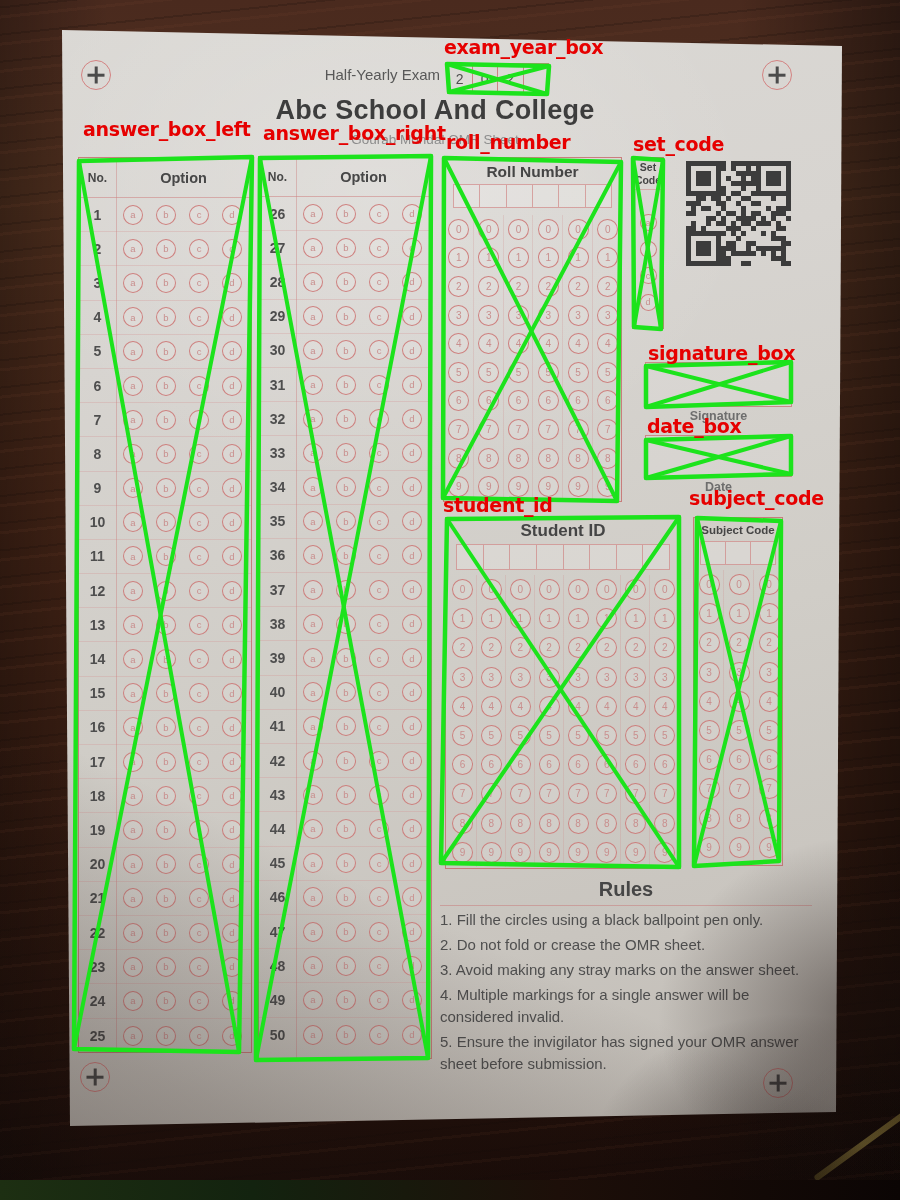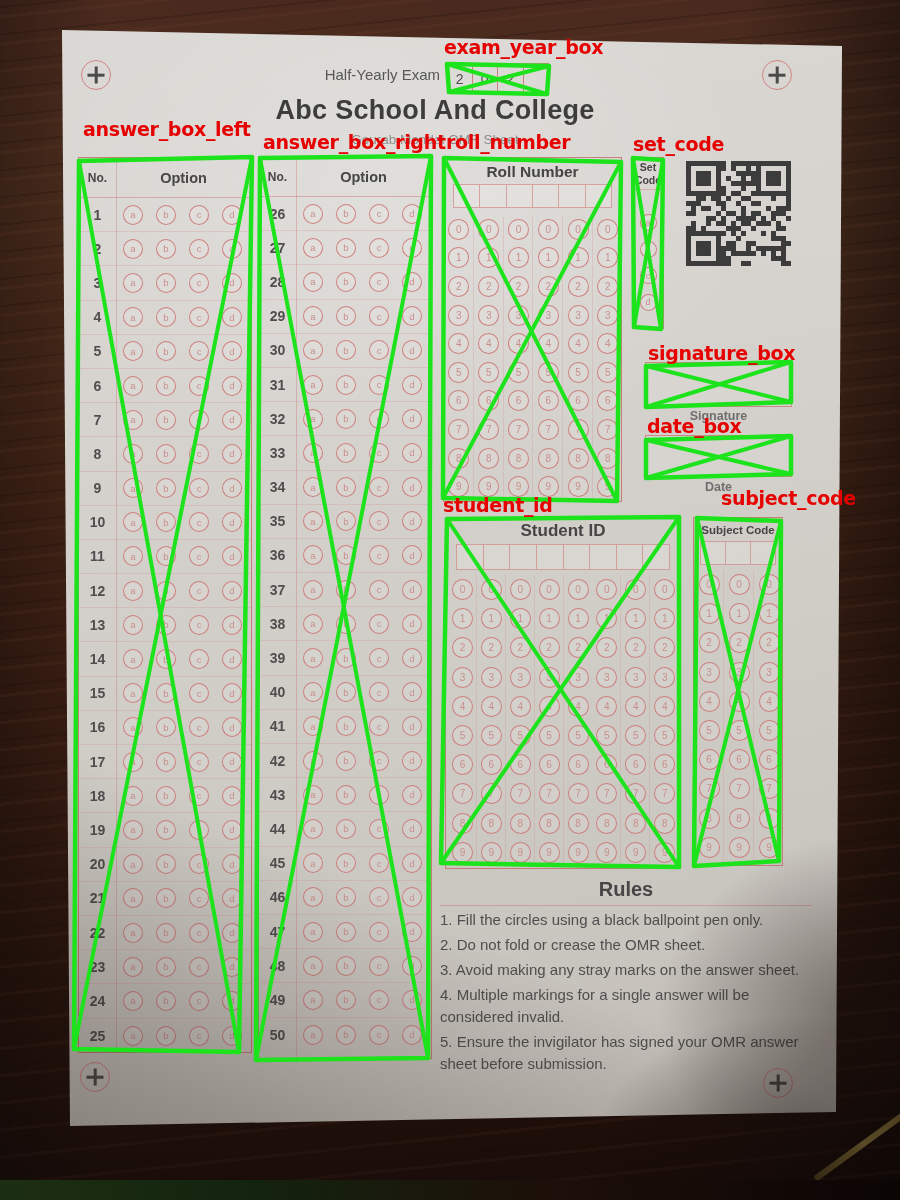--- a/index.html
+++ b/index.html
@@ -1667,20 +1667,20 @@
     </g>
     <g>
       <polygon points="697,518 781,521 779,861 694,866"></polygon>
       <line x1="697" y1="518" x2="779" y2="861"></line>
         <line x1="781" y1="521" x2="694" y2="866"></line>
     </g>
   </svg>
 
   <div class="ann-label" style="left:444px;top:36px;">exam_year_box</div>
   <div class="ann-label" style="left:83px;top:118px;">answer_box_left</div>
-  <div class="ann-label" style="left:263px;top:131px;">answer_box_right</div>
+  <div class="ann-label" style="left:263px;top:122px;">answer_box_right</div>
   <div class="ann-label" style="left:446px;top:131px;">roll_number</div>
   <div class="ann-label" style="left:633px;top:133px;">set_code</div>
   <div class="ann-label" style="left:648px;top:342px;">signature_box</div>
   <div class="ann-label" style="left:647px;top:415px;">date_box</div>
   <div class="ann-label" style="left:443px;top:494px;">student_id</div>
-  <div class="ann-label" style="left:689px;top:487px;margin-left:32px;">subject_code</div>
+  <div class="ann-label" style="left:689px;top:487px;">subject_code</div>
 </div>
 
 </body></html>

